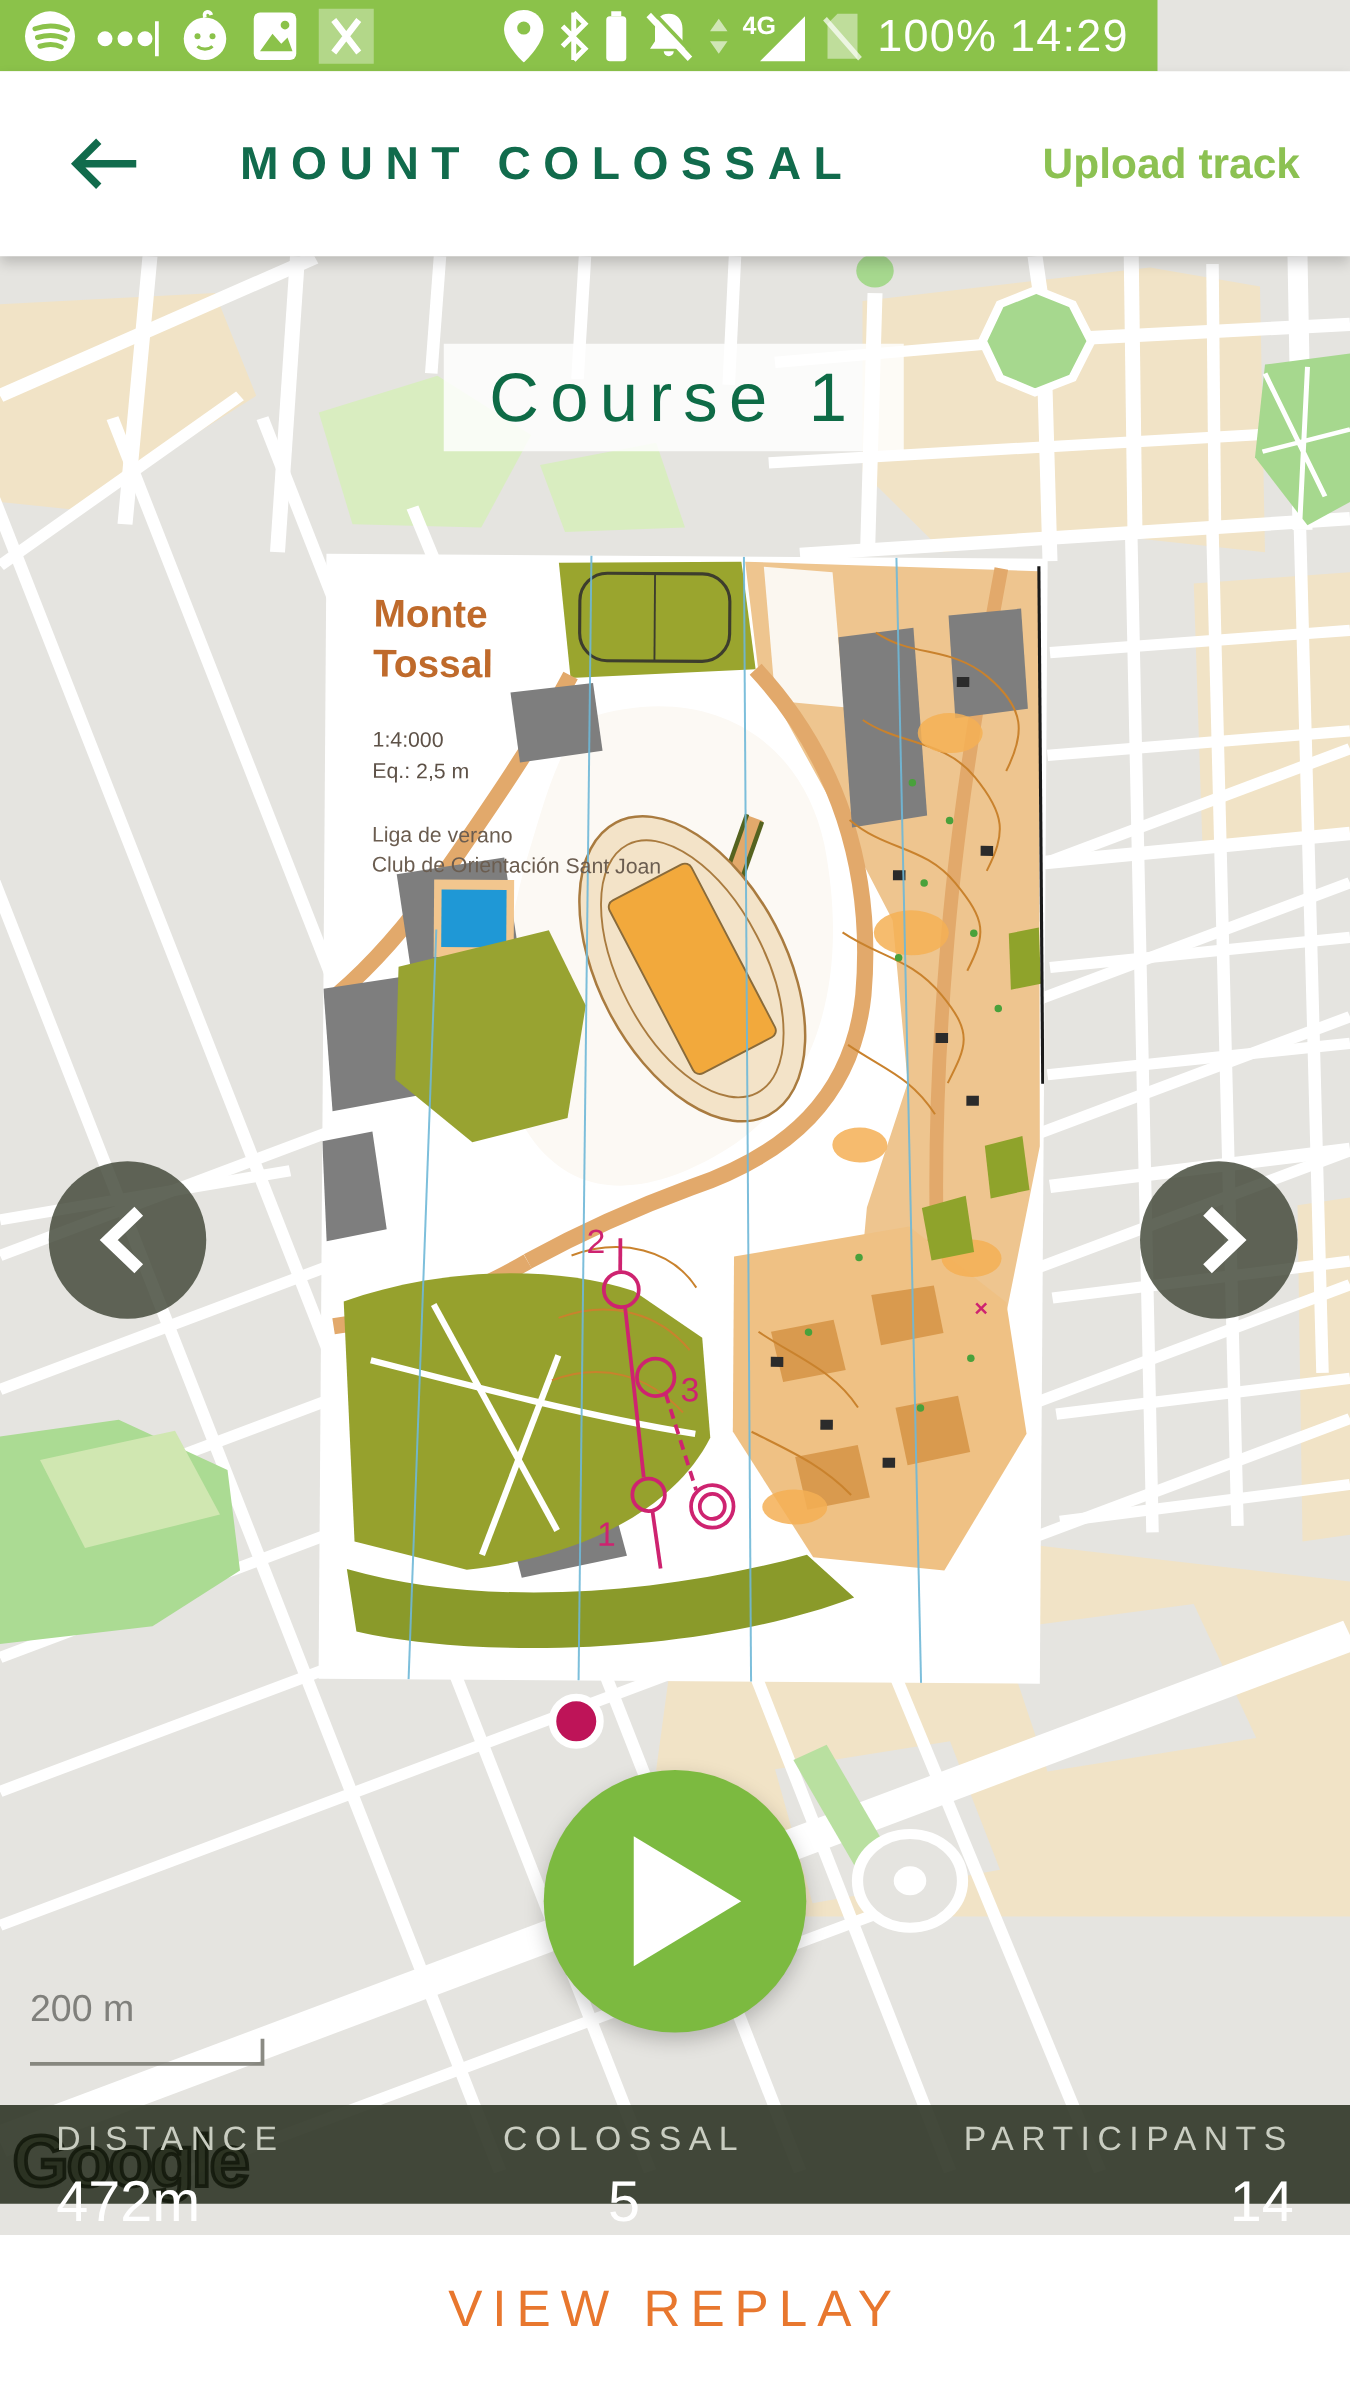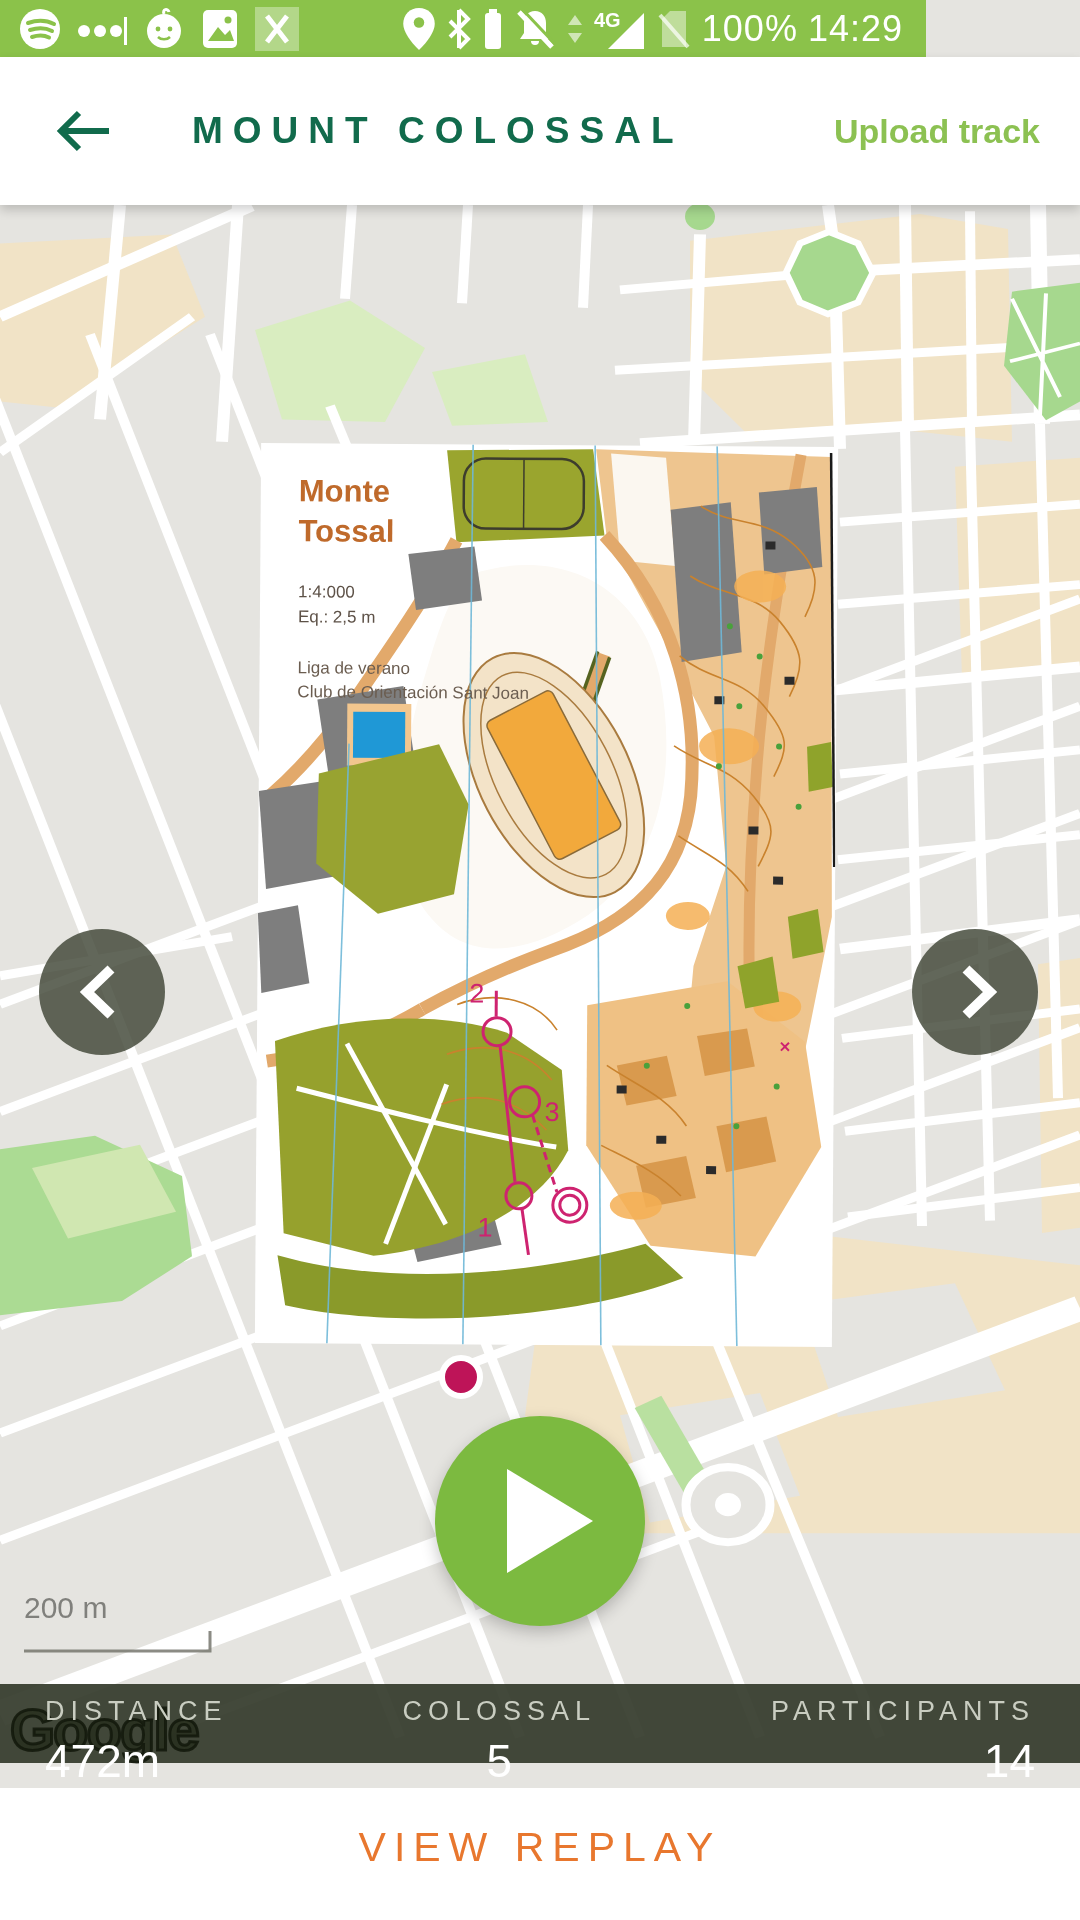--- a/index.html
+++ b/index.html
@@ -228,20 +228,23 @@
         <path d="M0,1262 L95,1247 L182,1292 L192,1382 L122,1432 L0,1448 Z" fill="#ABDB93"></path>
         <path d="M32,1283 L140,1257 L176,1332 L68,1362 Z" fill="#D0E7B1"></path>
         <path d="M505,1352 L545,1462" stroke="#B9E0A0" stroke-width="34" fill="none"></path>
         <path d="M505,1352 L545,1462" stroke="#fff" stroke-width="4" stroke-dasharray="12 14" fill="none"></path>
         <path d="M648,1545 L705,1655" stroke="#B9E0A0" stroke-width="30" fill="none"></path>
         <circle cx="728" cy="1660" r="42" fill="#E5E4E0" stroke="#fff" stroke-width="9"></circle>
         <circle cx="728" cy="1660" r="13" fill="#fff"></circle>
       </g>
     </svg>
 
+    <div class="course-title-box">
+      <span class="course-title">Course 1</span>
+    </div>
 
     <div class="omap-sheet">
       <div class="omap-head">
         <div class="omap-title">Monte</div>
         <div class="omap-title">Tossal</div>
         <div class="omap-meta">
           <div>1:4:000</div>
           <div>Eq.: 2,5 m</div>
         </div>
         <div class="omap-org">

